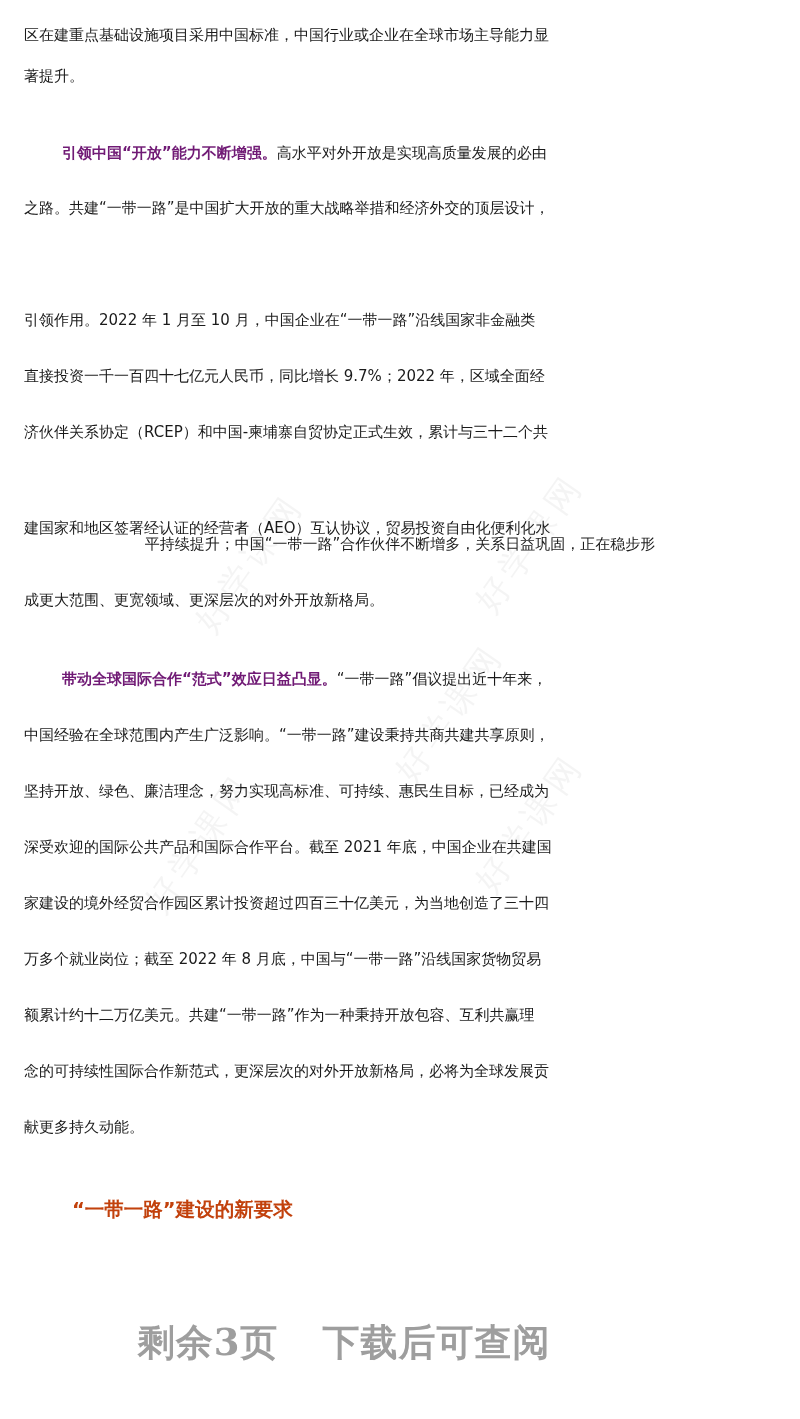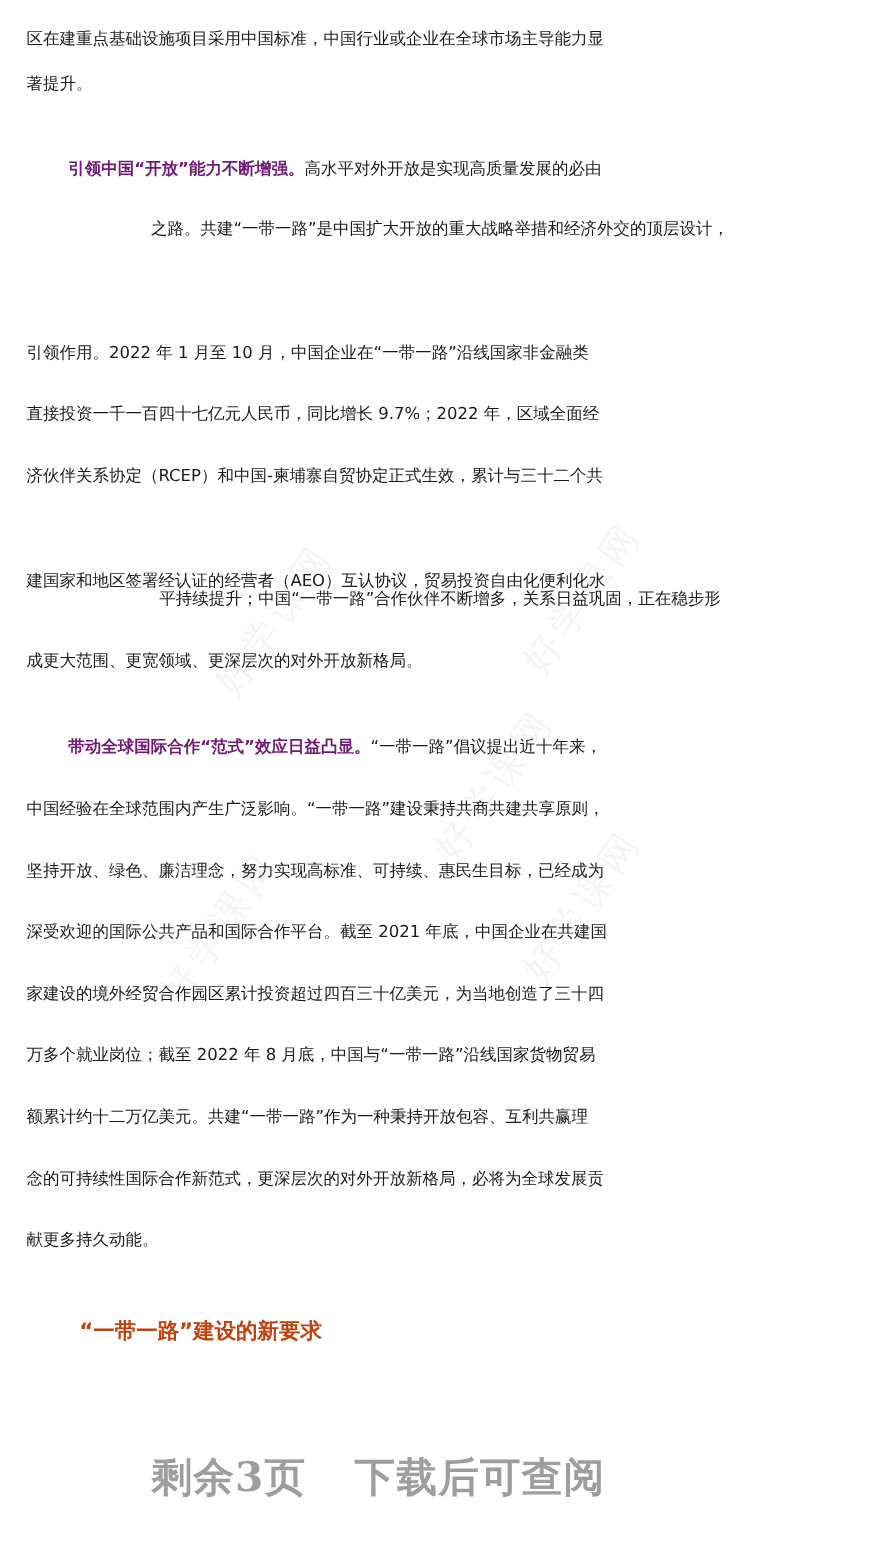--- a/index.html
+++ b/index.html
@@ -28,21 +28,21 @@
   <div class="wm" style="left:370px; top:690px;">好学课网</div>
   <div class="wm" style="left:120px; top:820px;">好学课网</div>
   <div class="wm" style="left:450px; top:800px;">好学课网</div>
 
   <div class="line" style="top:21px;">区在建重点基础设施项目采用中国标准，中国行业或企业在全球市场主导能力显</div>
   <div class="line" style="top:62px;">著提升。</div>
 
   <div class="line indent" style="top:139px;">
     <span class="bold">引领中国“开放”能力不断增强。</span><span>高水平对外开放是实现高质量发展的必由</span>
   </div>
-  <div class="line" style="top:194px;text-align:center;">之路。共建“一带一路”是中国扩大开放的重大战略举措和经济外交的顶层设计，</div>
+  <div class="line" style="top:194px;">之路。共建“一带一路”是中国扩大开放的重大战略举措和经济外交的顶层设计，</div>
   <div class="line" style="top:306px;">引领作用。2022 年 1 月至 10 月，中国企业在“一带一路”沿线国家非金融类</div>
   <div class="line" style="top:362px;">直接投资一千一百四十七亿元人民币，同比增长 9.7%；2022 年，区域全面经</div>
   <div class="line" style="top:418px;">济伙伴关系协定（RCEP）和中国-柬埔寨自贸协定正式生效，累计与三十二个共</div>
   <div class="line" style="top:474px;margin-top:40px;">建国家和地区签署经认证的经营者（AEO）互认协议，贸易投资自由化便利化水</div>
   <div class="line" style="top:530px;text-align:center;">平持续提升；中国“一带一路”合作伙伴不断增多，关系日益巩固，正在稳步形</div>
   <div class="line" style="top:586px;">成更大范围、更宽领域、更深层次的对外开放新格局。</div>
 
   <div class="line indent" style="top:665px;">
     <span class="bold">带动全球国际合作“范式”效应日益凸显。</span><span>“一带一路”倡议提出近十年来，</span>
   </div>

